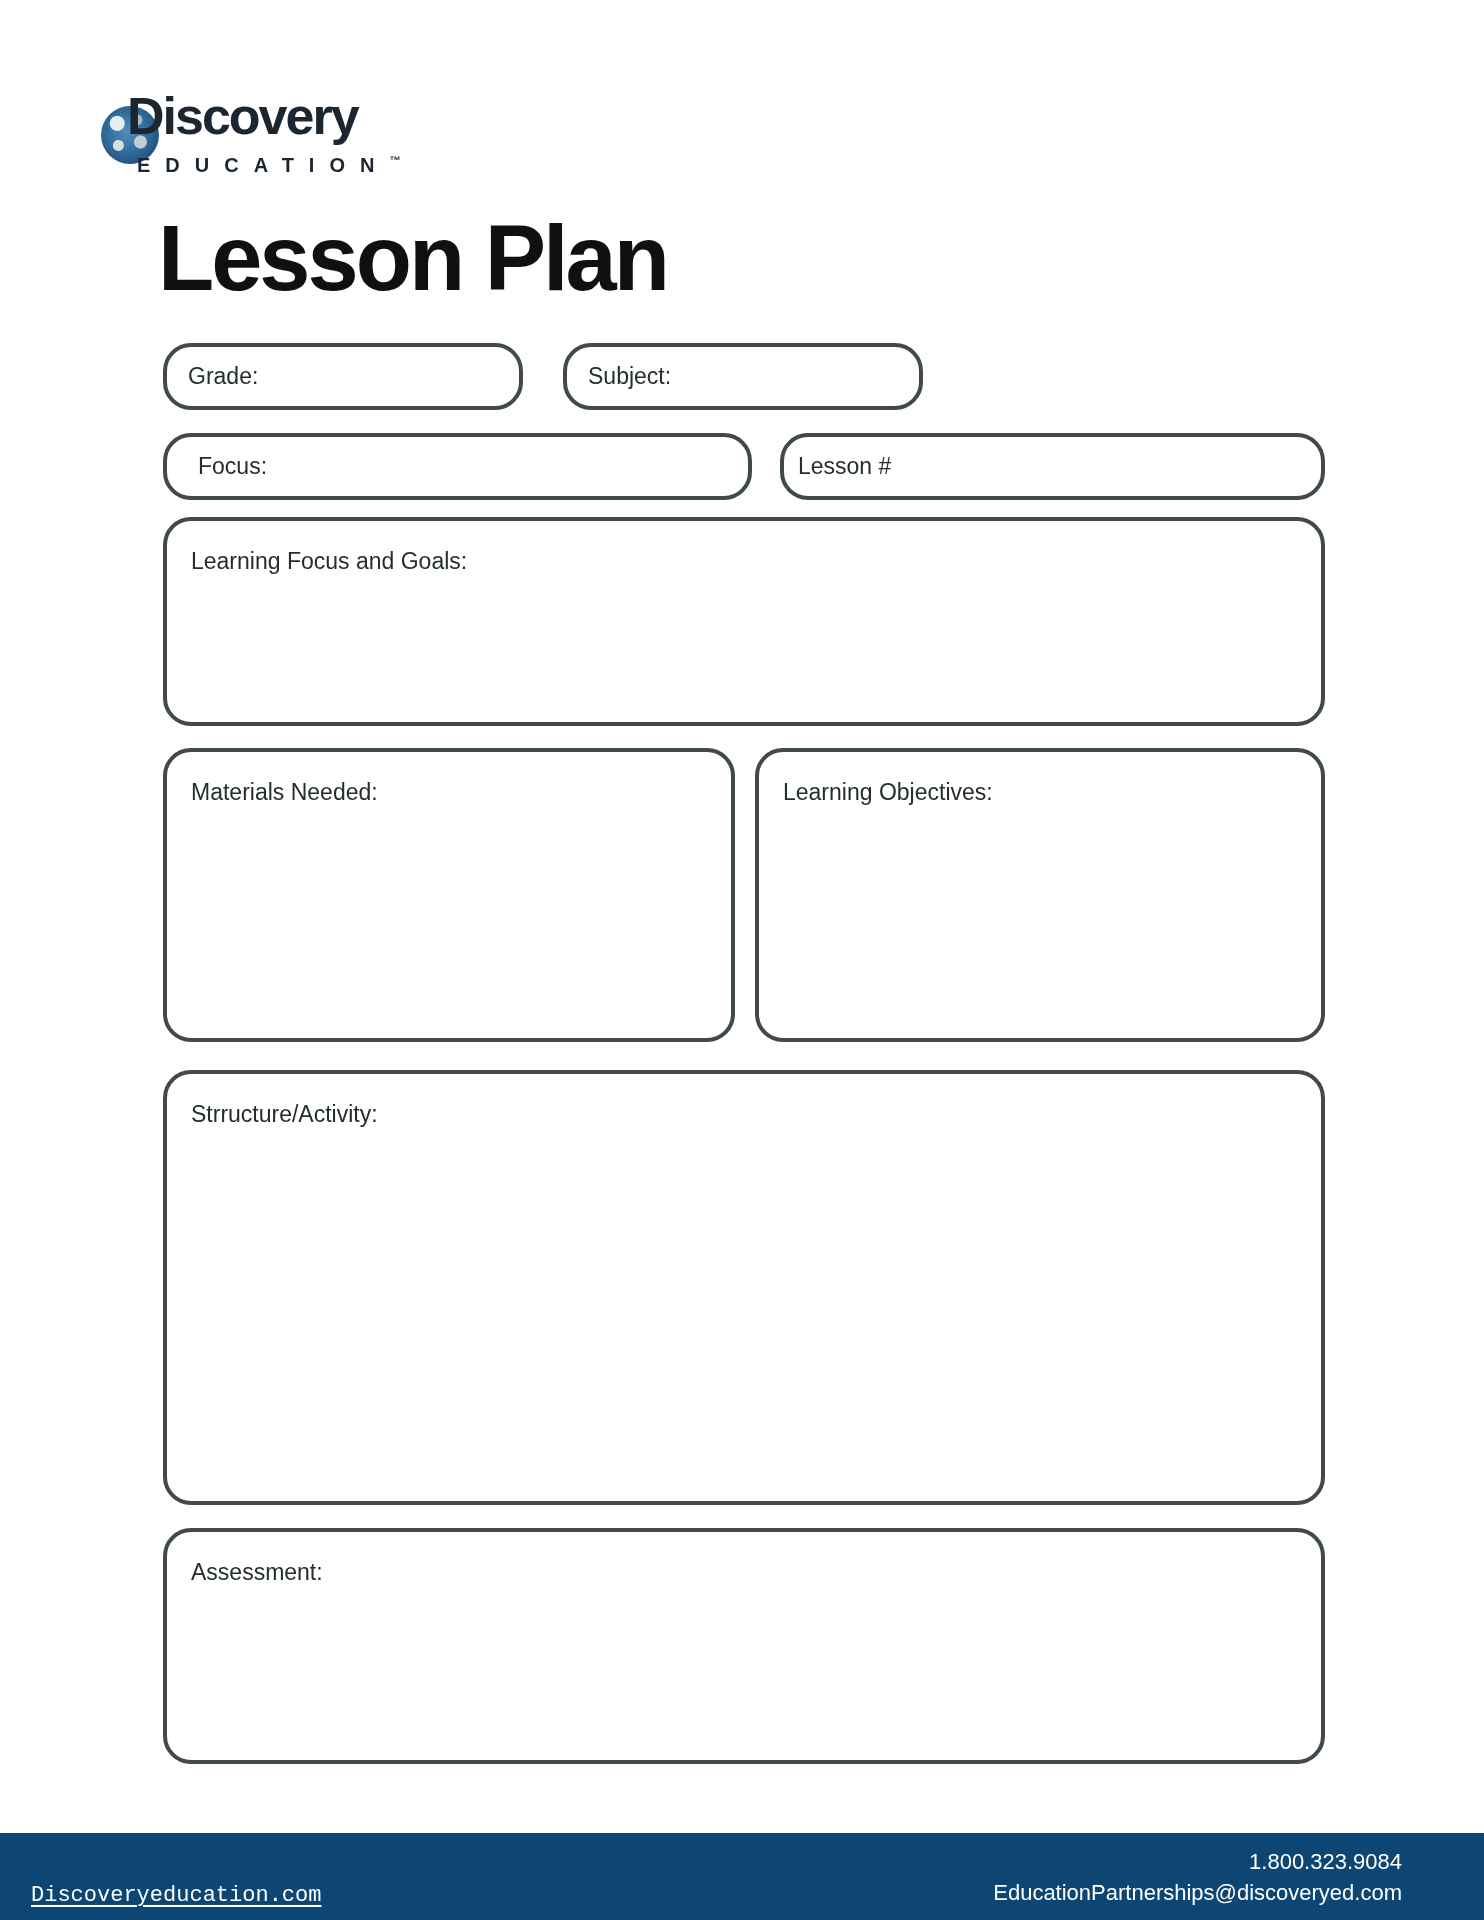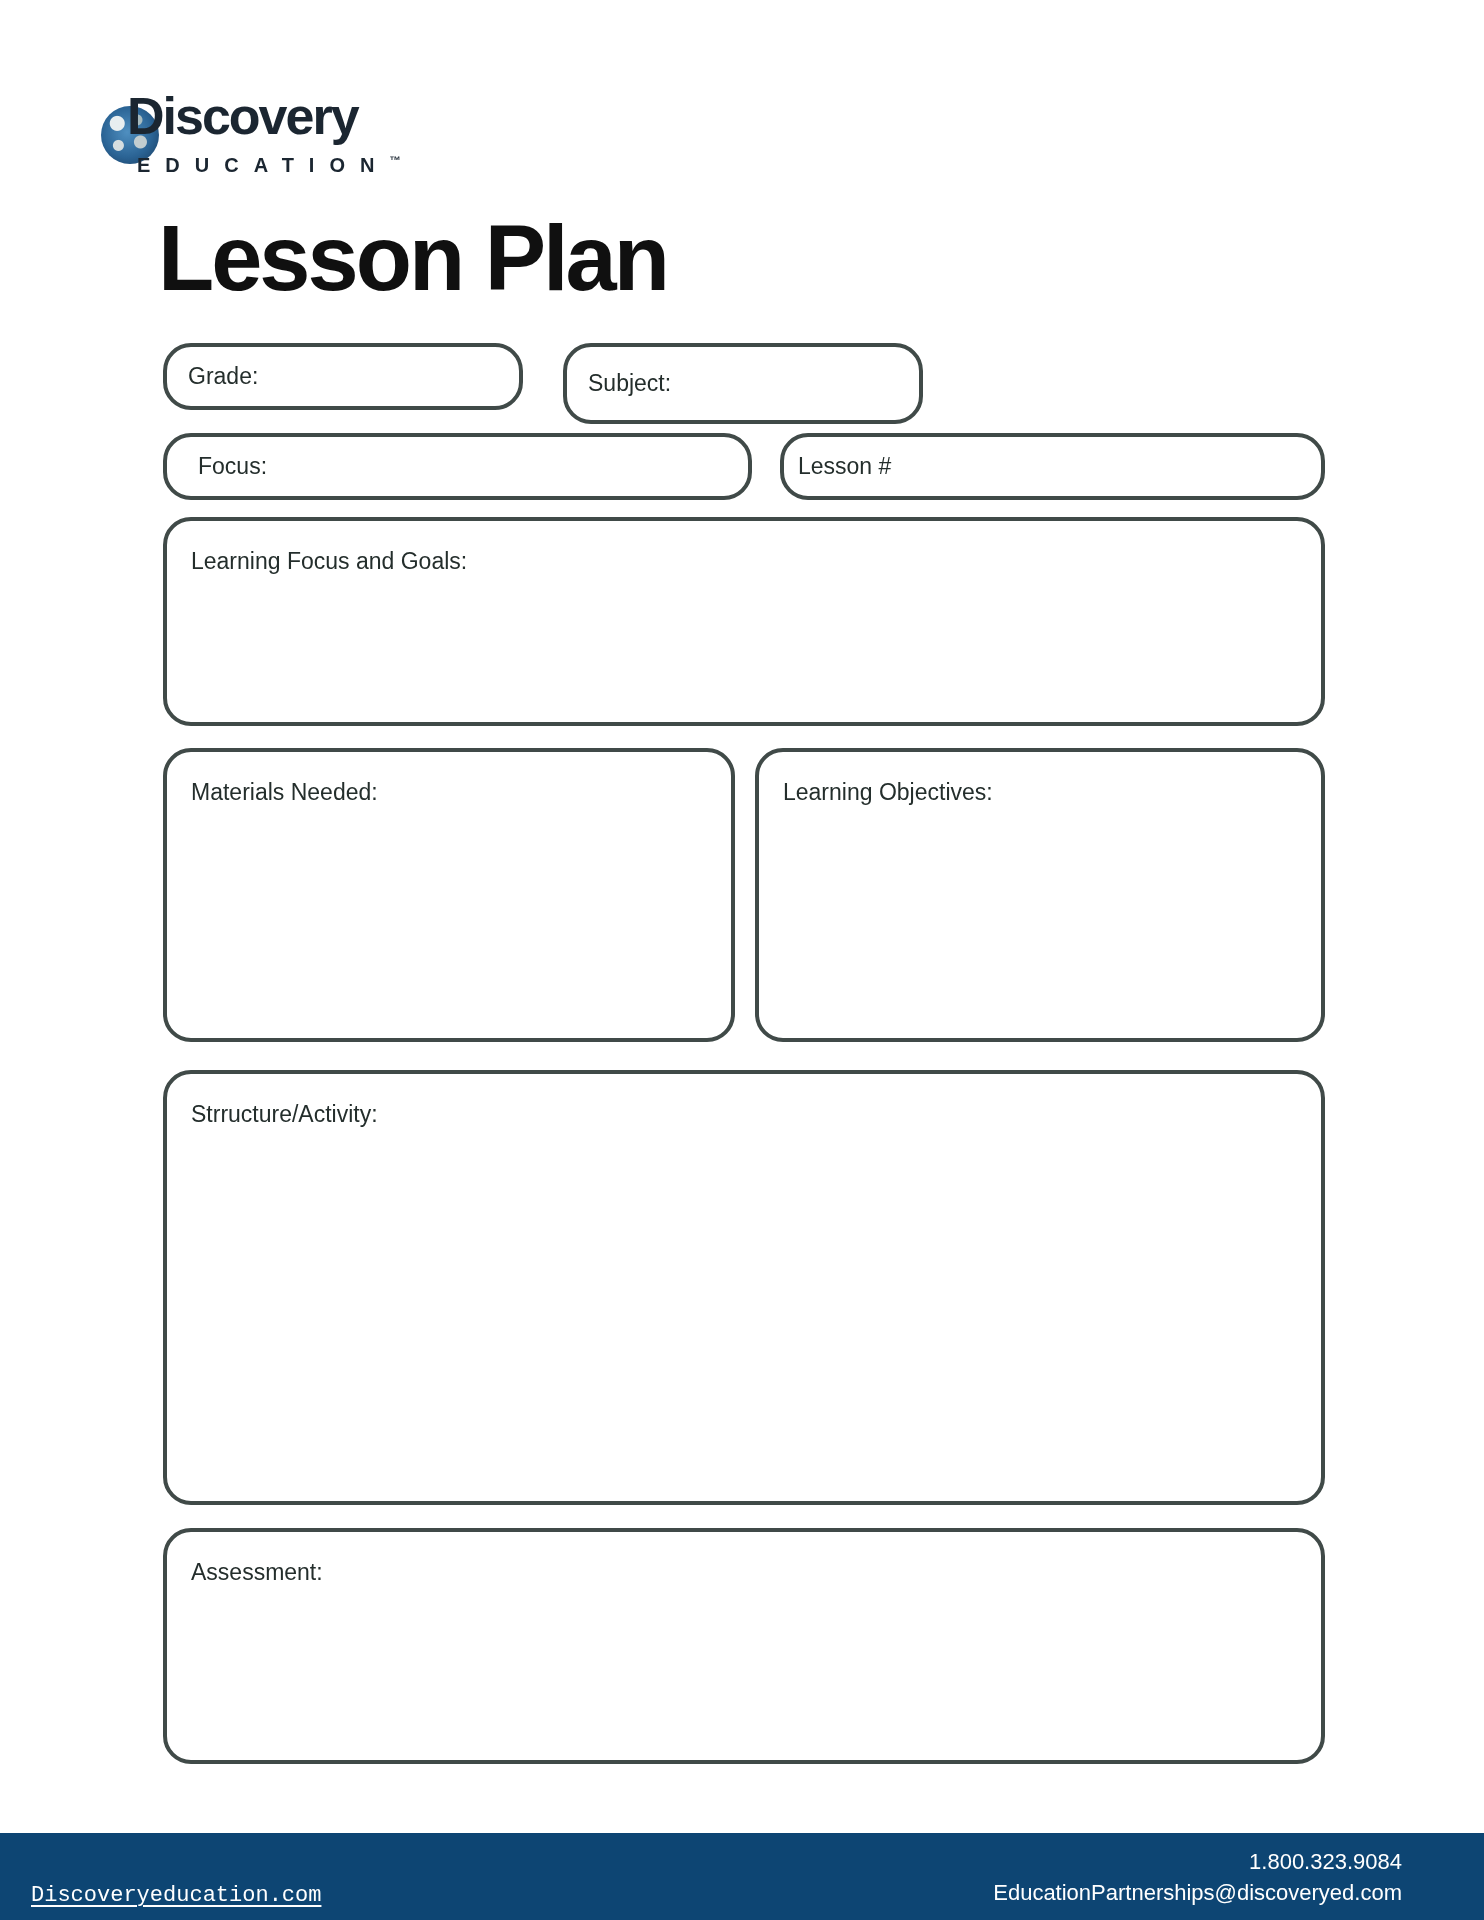--- a/index.html
+++ b/index.html
@@ -33,21 +33,21 @@
   .title{position:absolute;left:158px;top:212px;font-size:92px;font-weight:bold;
     letter-spacing:-3px;color:var(--title);line-height:1;}
 
   
   .box{position:absolute;border:4px solid var(--border);border-radius:28px;background:#ffffff;}
   .box .label{font-size:23px;color:var(--label);}
   .short{display:flex;align-items:center;padding-left:21px;text-align:right;}
   .tall{padding:27px 24px 0 24px;}
 
   .b-grade{left:163px;top:343px;width:360px;height:67px;}
-  .b-subject{left:563px;top:343px;width:360px;height:81px;}
+  .b-subject{left:563px;top:343px;width:360px;height:67px;}
   .b-date{left:963px;top:343px;width:362px;height:67px;}
   .b-topic{left:163px;top:433px;width:589px;height:67px;padding-left:31px;}
   .b-lesson{left:780px;top:433px;width:545px;height:67px;padding-left:14px;}
   .b-focus{left:163px;top:517px;width:1162px;height:209px;}
   .b-materials{left:163px;top:748px;width:572px;height:294px;}
   .b-objectives{left:755px;top:748px;width:570px;height:294px;}
   .b-structure{left:163px;top:1070px;width:1162px;height:435px;}
   .b-assessment{left:163px;top:1528px;width:1162px;height:236px;}
 
   

